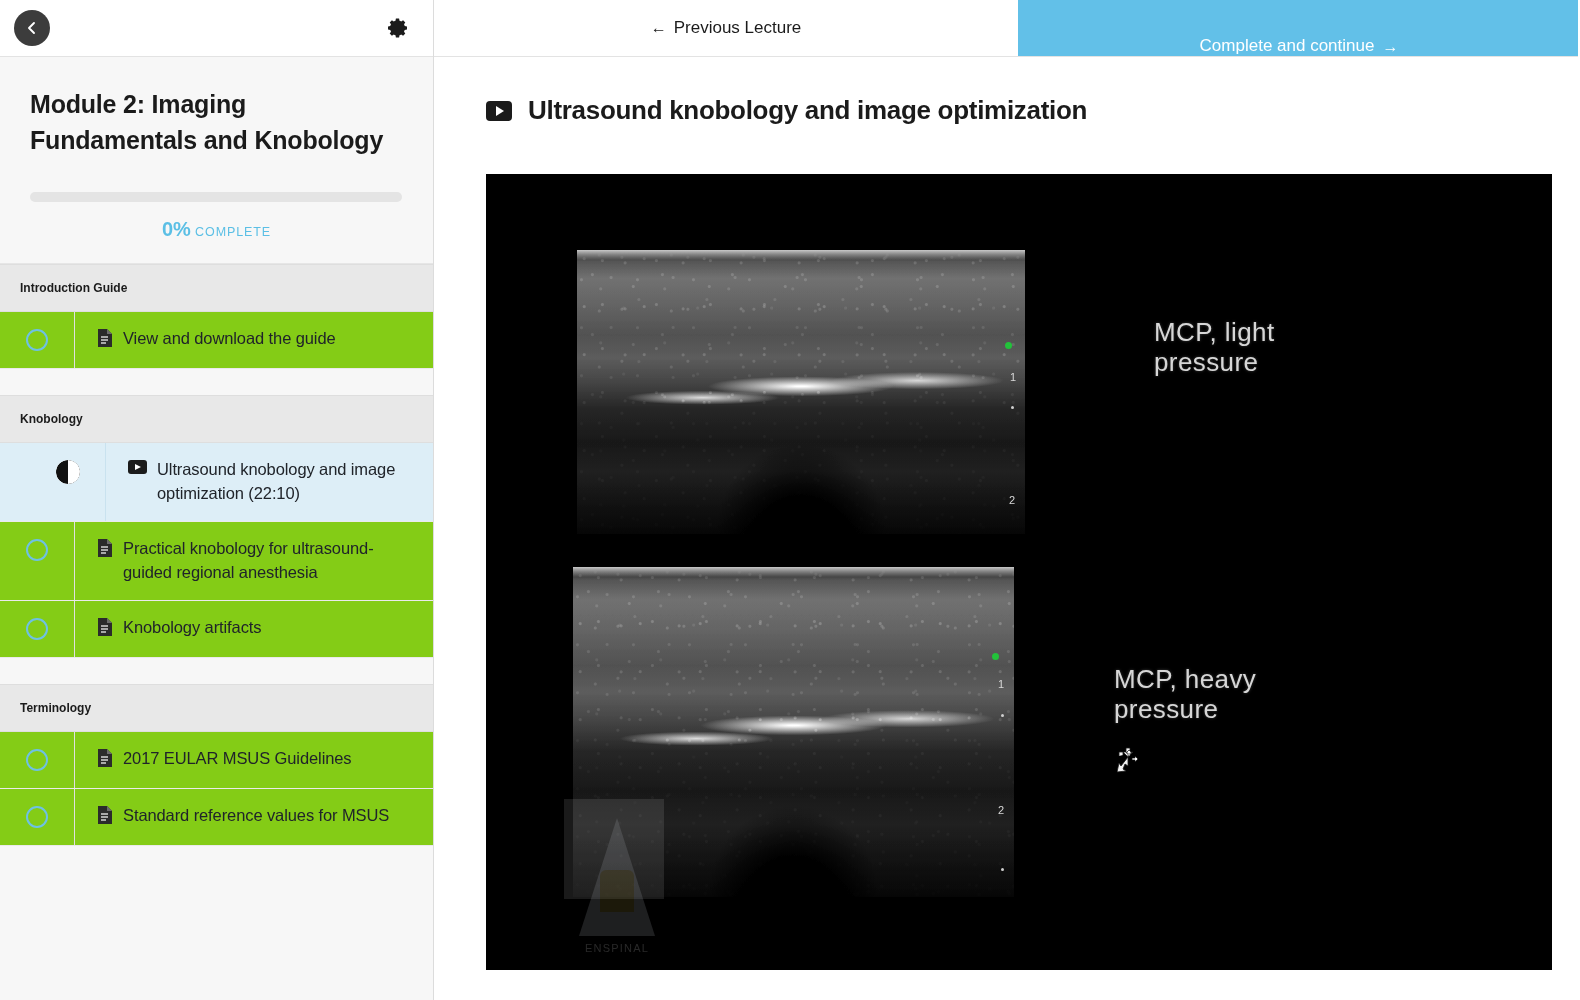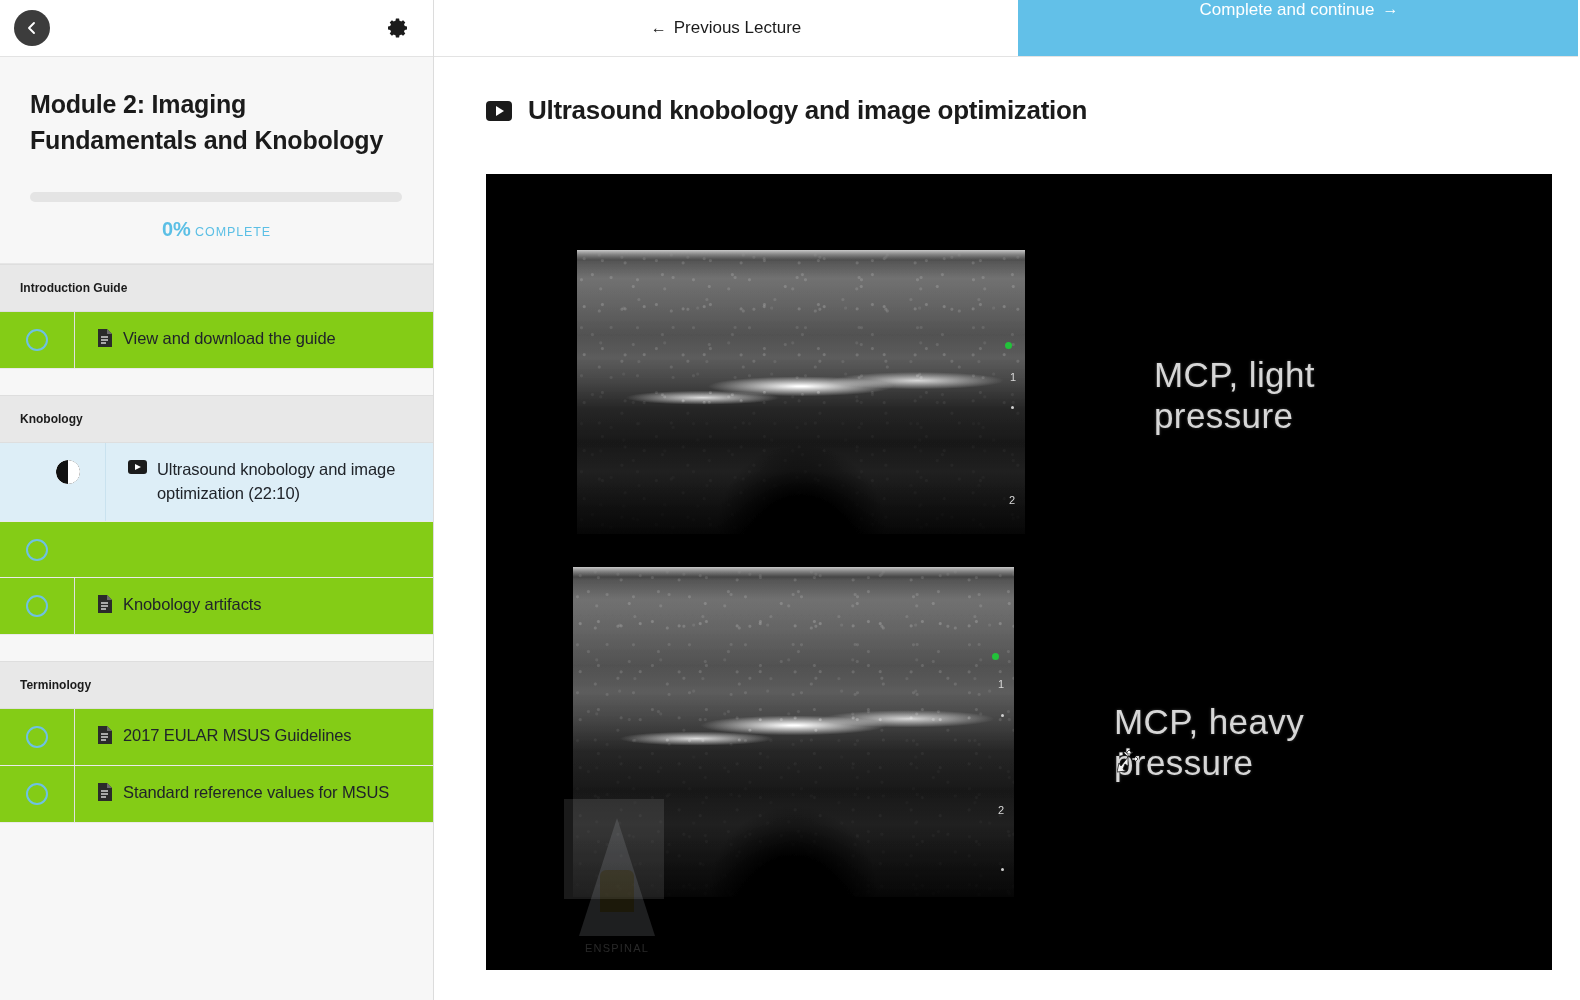--- a/index.html
+++ b/index.html
@@ -129,21 +129,21 @@
     height: 57px; display: flex;
     border-bottom: 1px solid #e3e3e3;
   }
   #prev-lecture {
     flex: 1 1 auto; display: flex; align-items: center; justify-content: center;
     background: #ffffff; cursor: pointer;
     font-size: 17px; color: #1b1b1b;
   }
   #prev-lecture .arrow { margin-right: 7px; font-size: 16px; }
   #complete-continue {
-    flex: 0 0 562px; display: flex; align-items: flex-start; justify-content: center;
+    flex: 0 0 562px; display: flex; align-items: flex-end; justify-content: center;
     background: #62c0e8; color: #ffffff; cursor: pointer;
     font-size: 17px;
   }
   #complete-continue .arrow { margin-left: 8px; font-size: 16px; }
 
   #lecture-head {
     display: flex; align-items: center; gap: 16px;
     padding: 38px 0 0 52px;
     text-align: center;
   }
@@ -216,23 +216,22 @@
   }
 
   
   .depth-mark { position:absolute; color:#d8d8d8; font-size:11px; font-family:"Liberation Sans", sans-serif; }
   .depth-dot  { position:absolute; width:3px; height:3px; background:#cfcfcf; border-radius:50%; }
   .green-dot  { position:absolute; width:7px; height:7px; background:#22c23a; border-radius:50%; }
 
   
   .caption {
     position:absolute; color:#d7d7d7;
-    font-size: 35px; line-height: 1.16; letter-spacing: .4px;
+    font-size: 26px; line-height: 1.16; letter-spacing: .4px;
     text-shadow: 0 0 3px rgba(255,255,255,.25);
-    margin-top: 38px;
   }
   #cap-light { left: 668px; top: 143px; }
   #cap-heavy { left: 628px; top: 490px; }
 
   
   #watermark {
     position:absolute; left: 89px; top: 632px; width: 84px; height: 152px;
     opacity: .20;
     display:flex; align-items:flex-end; justify-content:center;
   }
@@ -325,20 +324,32 @@
             <span class="lesson-icon"><svg width="19" height="14" viewBox="0 0 19 14">
                 <rect x="0" y="0" width="19" height="14" rx="3" fill="#1b1b1b"></rect>
                 <polygon points="7,4 13,7 7,10" fill="#ffffff"></polygon>
               </svg></span>
             <span class="lesson-label">Ultrasound knobology and image optimization (22:10)</span>
           </div>
         </div>
         <div class="lesson">
           <div class="lesson-status">
             <span class="circle-empty"></span>
+          </div>
+          <div class="lesson-body">
+            <span class="lesson-icon"><svg width="16" height="18" viewBox="0 0 16 18">
+                <path d="M1 0h9l5 5v13H1z" fill="#2b2b2b"></path>
+                <path d="M10 0l5 5h-5z" fill="#6b6b6b"></path>
+                <g stroke="#ffffff" stroke-width="1.2">
+                  <line x1="4" y1="8" x2="11" y2="8"></line>
+                  <line x1="4" y1="11" x2="11" y2="11"></line>
+                  <line x1="4" y1="14" x2="9" y2="14"></line>
+                </g>
+              </svg></span>
+            <span class="lesson-label">Practical knobology for ultrasound-guided regional anesthesia</span>
           </div>
         </div>
         <div class="lesson">
           <div class="lesson-status">
             <span class="circle-empty"></span>
           </div>
           <div class="lesson-body">
             <span class="lesson-icon"><svg width="16" height="18" viewBox="0 0 16 18">
                 <path d="M1 0h9l5 5v13H1z" fill="#2b2b2b"></path>
                 <path d="M10 0l5 5h-5z" fill="#6b6b6b"></path>

